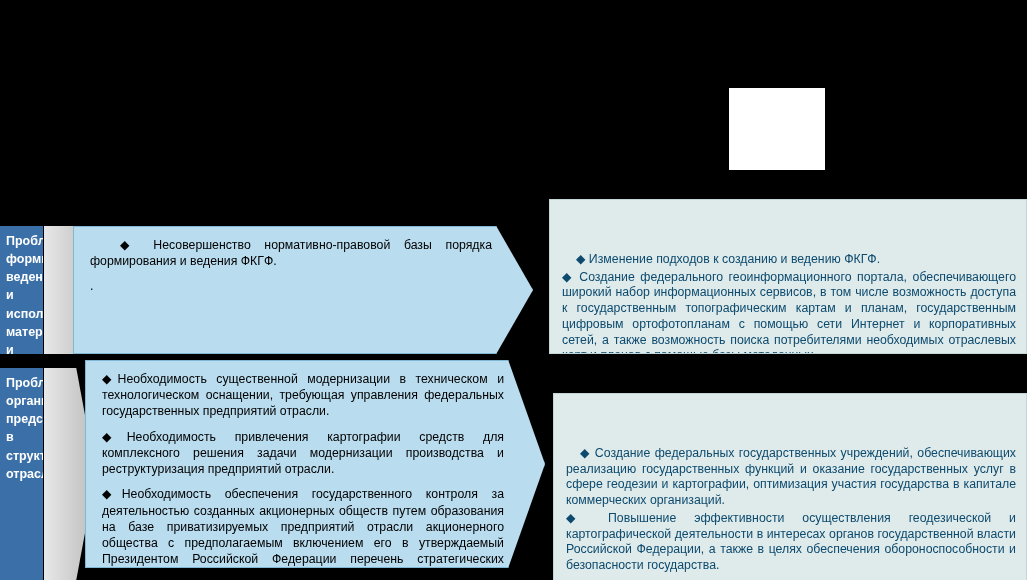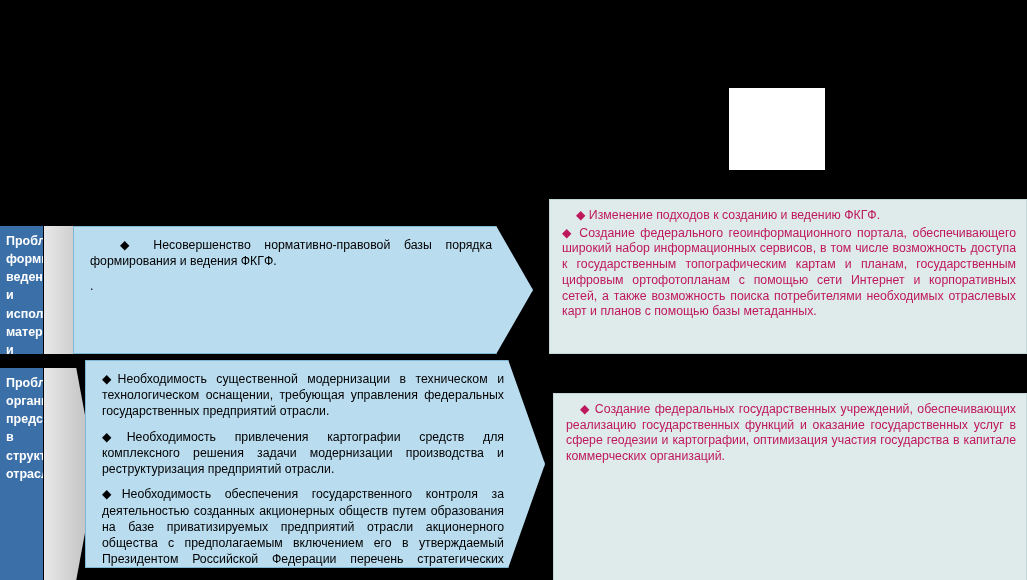--- a/index.html
+++ b/index.html
@@ -70,22 +70,23 @@
     position: absolute;
     background: #dfeaea;
     border: 1px solid #c3d6d6;
     box-sizing: border-box;
     overflow: hidden;
   }
   .pale-panel .inner {
     padding: 8px 10px 8px 12px;
     font-size: 12.3px;
     line-height: 1.28;
-    color: #be185d;
+    color: #0c4a6e;
     text-align: justify;
+    margin-top: 44px;
   }
   .pale-panel p {
     margin: 0 0 2px 0;
   }
   .pale-panel p.center-first {
     text-indent: 14px;
   }
 </style>
 </head>
 <body>
@@ -120,16 +121,17 @@
     <div class="inner">
       <p>◆Необходимость существенной модернизации в техническом и технологическом оснащении, требующая управления федеральных государственных предприятий отрасли.</p>
       <p>◆Необходимость привлечения картографии средств для комплексного решения задачи модернизации производства и реструктуризация предприятий отрасли.</p>
       <p>◆Необходимость обеспечения государственного контроля за деятельностью созданных акционерных обществ путем образования на базе приватизируемых предприятий отрасли акционерного общества с предполагаемым включением его в утверждаемый Президентом Российской Федерации перечень стратегических открытых акционерных обществ.</p>
     </div>
   </div>
 
   <div class="pale-panel" style="left:553px; top:393px; width:474px; height:209px;">
     <div class="inner">
       <p class="center-first">◆ Создание федеральных государственных учреждений, обеспечивающих реализацию государственных функций и оказание государственных услуг в сфере геодезии и картографии, оптимизация участия государства в капитале коммерческих организаций.</p>
+      <p>◆ Повышение эффективности осуществления геодезической и картографической деятельности в интересах органов государственной власти Российской Федерации, а также в целях обеспечения обороноспособности и безопасности государства.</p>
     </div>
   </div>
 
 </div>
 
 </body></html>

